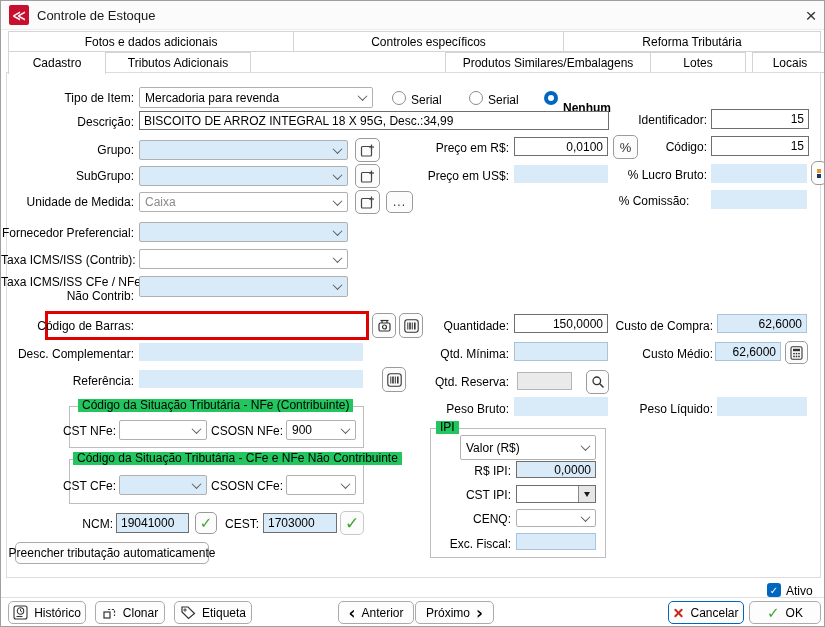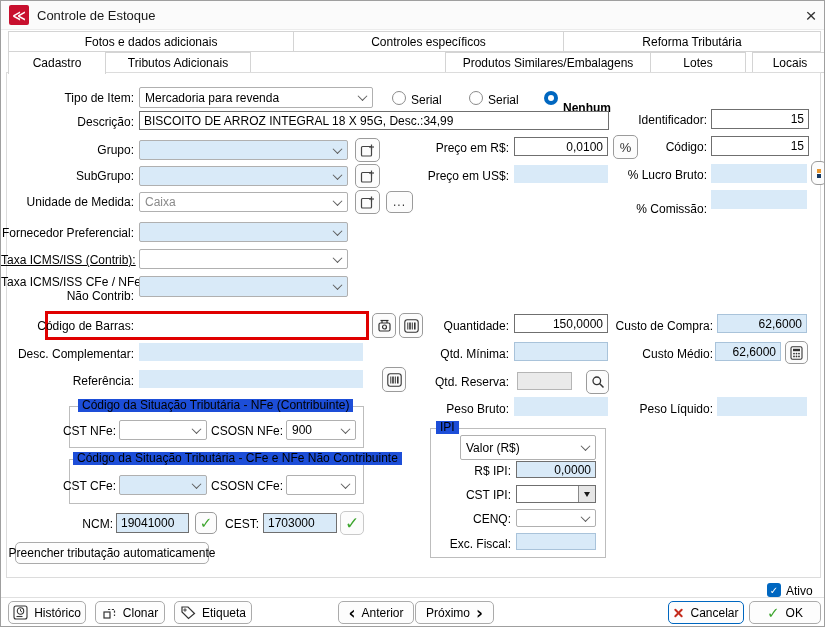--- a/index.html
+++ b/index.html
@@ -50,21 +50,21 @@
   .check-green{color:#3da52e;font-weight:bold;font-size:15px;}
   
   .radio{width:14px;height:14px;border-radius:50%;border:1px solid #8b8b8b;background:#fff;}
   .radio.sel{border:none;background:#0067c0;display:flex;align-items:center;justify-content:center;}
   .radio.sel::after{content:"";width:6px;height:6px;border-radius:50%;background:#fff;}
   
   .chk{width:14px;height:14px;border-radius:3px;background:#0067c0;color:#fff;display:flex;
     align-items:center;justify-content:center;font-size:10px;font-family:"DejaVu Sans",sans-serif;}
   
   .gbox{border:1px solid #bdbdbd;background:#fff;}
-  .gbox-title{position:absolute;top:-8px;left:8px;background:#1d4ed8;padding:0 4px;white-space:nowrap;line-height:13px;}
+  .gbox-title{position:absolute;top:-8px;left:8px;background:#22c55e;padding:0 4px;white-space:nowrap;line-height:13px;}
   
   .redbox{border:3px solid #e00000;background:transparent;pointer-events:none;z-index:5;}
   
   .xicon{position:relative;width:11px;height:11px;display:inline-block;}
   .xicon::before,.xicon::after{content:"";position:absolute;left:0;top:4.5px;width:11px;height:2px;background:#c42b1c;border-radius:1px;}
   .xicon::before{transform:rotate(45deg);}
   .xicon::after{transform:rotate(-45deg);}
   .grey-text{color:#8a8a8a;}
   svg{display:block;}
 </style>
@@ -158,30 +158,30 @@
   <div class="abs icon-btn" style="left:354px;top:189px;width:25px;height:24px;">
     <span>
         <svg width="15" height="15" viewBox="0 0 15 15">
           <rect x="1.5" y="3.5" width="10" height="9.5" rx="1" fill="none" stroke="#444" stroke-width="1.2"></rect>
           <line x1="11.5" y1="1.5" x2="11.5" y2="6.5" stroke="#444" stroke-width="1.2"></line>
           <line x1="9" y1="4" x2="14" y2="4" stroke="#444" stroke-width="1.2"></line>
         </svg>
       </span>
   </div>
   <div class="abs icon-btn" style="left:385px;top:190px;width:27px;height:22px;font-size:12px;color:#333;letter-spacing:1px;">...</div>
-  <div class="abs lbl" style="left:600px;top:202px;width:106px;">% Comissão:</div>
+  <div class="abs lbl" style="left:600px;top:194px;width:106px;text-align:center;">% Comissão:</div>
   <div class="abs inp flat blue" style="left:710px;top:189px;width:96px;height:19px;"></div>
 
   <div class="abs lbl" style="left:0;top:226px;width:133px;">Fornecedor Preferencial:</div>
   <div class="abs combo blue" style="left:138px;top:221px;width:209px;height:20px;">
     <span></span>
     <span class="chev"></span>
   </div>
 
-  <div class="abs lbl" style="left:0;top:253px;width:133px;text-decoration:underline;">Taxa ICMS/ISS (Contrib):</div>
+  <div class="abs lbl" style="left:0;top:253px;width:133px;">Taxa ICMS/ISS (Contrib):</div>
   <div class="abs combo" style="left:138px;top:248px;width:209px;height:20px;">
     <span></span>
     <span class="chev"></span>
   </div>
 
   <div class="abs lbl" style="left:0;top:275px;width:133px;">Taxa ICMS/ISS CFe / NFe</div>
   <div class="abs lbl" style="left:0;top:289px;width:133px;">Não Contrib:</div>
   <div class="abs combo blue" style="left:138px;top:275px;width:209px;height:21px;">
     <span></span>
     <span class="chev"></span>

